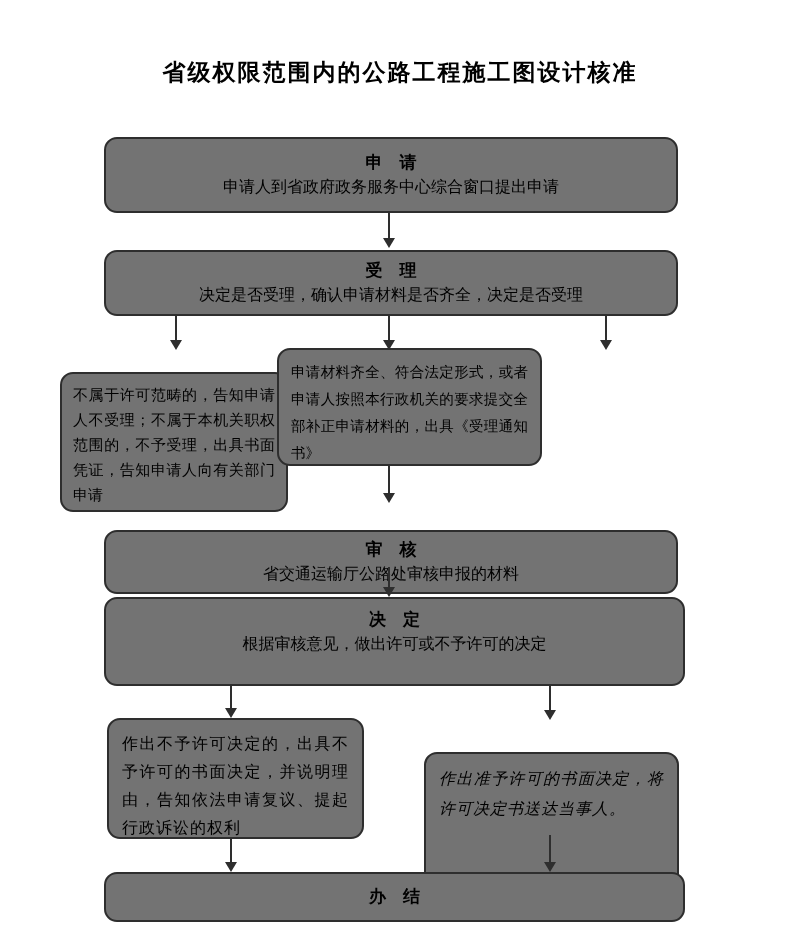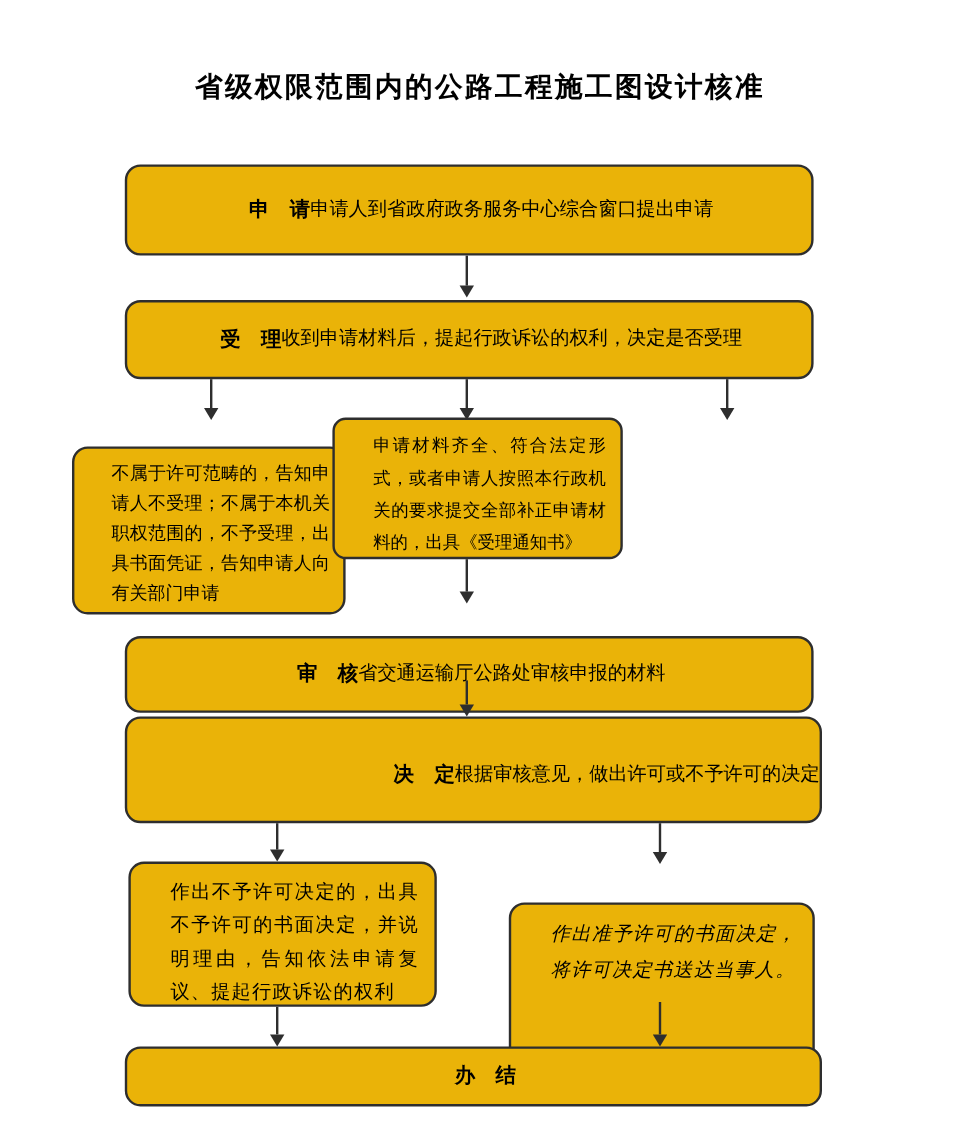--- a/index.html
+++ b/index.html
@@ -24,40 +24,39 @@
     text-align: center;
     font-size: 23px;
     font-weight: bold;
     letter-spacing: 2px;
   }
   .node {
     position: absolute;
     box-sizing: border-box;
     border: 2px solid #2e2e2e;
     border-radius: 13px;
-    background: #eab308;
+    background: #737373;
     display: flex;
-    flex-direction: row;
+    flex-direction: column;
     justify-content: center;
     align-items: center;
-    padding-left: 20px;
   }
   .node .heading {
     text-align: center;
     font-weight: bold;
     font-size: 17px;
     line-height: 24px;
   }
   .node .line {
     text-align: center;
     font-size: 16px;
     line-height: 24px;
   }
   .node.top-align {
-    justify-content: flex-end;
+    justify-content: flex-start;
     padding-top: 9px;
   }
   .branch {
     display: block;
   }
   .branch .body {
     text-align: justify;
     margin: 9px 11px;
     font-size: 15px;
     line-height: 25px;
@@ -104,41 +103,41 @@
     <div class="line">申请人到省政府政务服务中心综合窗口提出申请</div>
   </div>
 
   <div class="arrow" style="left:383px; top:213px; height:35px;">
     <div class="shaft"></div>
     <div class="head"></div>
   </div>
 
   <div class="node" style="left:104px; top:250px; width:574px; height:66px;align-items:center;">
     <div class="heading">受　理</div>
-    <div class="line">收到申请材料后，提起行政诉讼的权利，决定是否受理</div>
+    <div class="line">决定是否受理，确认申请材料是否齐全，决定是否受理</div>
   </div>
 
   <div class="arrow" style="left:170px; top:316px; height:34px;">
     <div class="shaft"></div>
     <div class="head"></div>
   </div>
   <div class="arrow" style="left:383px; top:316px; height:34px;">
     <div class="shaft"></div>
     <div class="head"></div>
   </div>
   <div class="arrow" style="left:600px; top:316px; height:34px;">
     <div class="shaft"></div>
     <div class="head"></div>
   </div>
 
   <div class="node branch" style="left:60px; top:372px; width:228px; height:140px;">
     <div class="body">不属于许可范畴的，告知申请人不受理；不属于本机关职权范围的，不予受理，出具书面凭证，告知申请人向有关部门申请</div>
   </div>
 
-  <div class="node branch branch-mid" style="left:277px; top:348px; width:242px; height:118px;border-radius:11px;">
+  <div class="node branch branch-mid" style="left:277px; top:348px; width:265px; height:118px;">
     <div class="body">申请材料齐全、符合法定形式，或者申请人按照本行政机关的要求提交全部补正申请材料的，出具《受理通知书》</div>
   </div>
 
 
   <div class="arrow" style="left:383px; top:466px; height:37px;">
     <div class="shaft"></div>
     <div class="head"></div>
   </div>
 
   <div class="node" style="left:104px; top:503px; width:574px; height:64px;margin-top:27px;">

